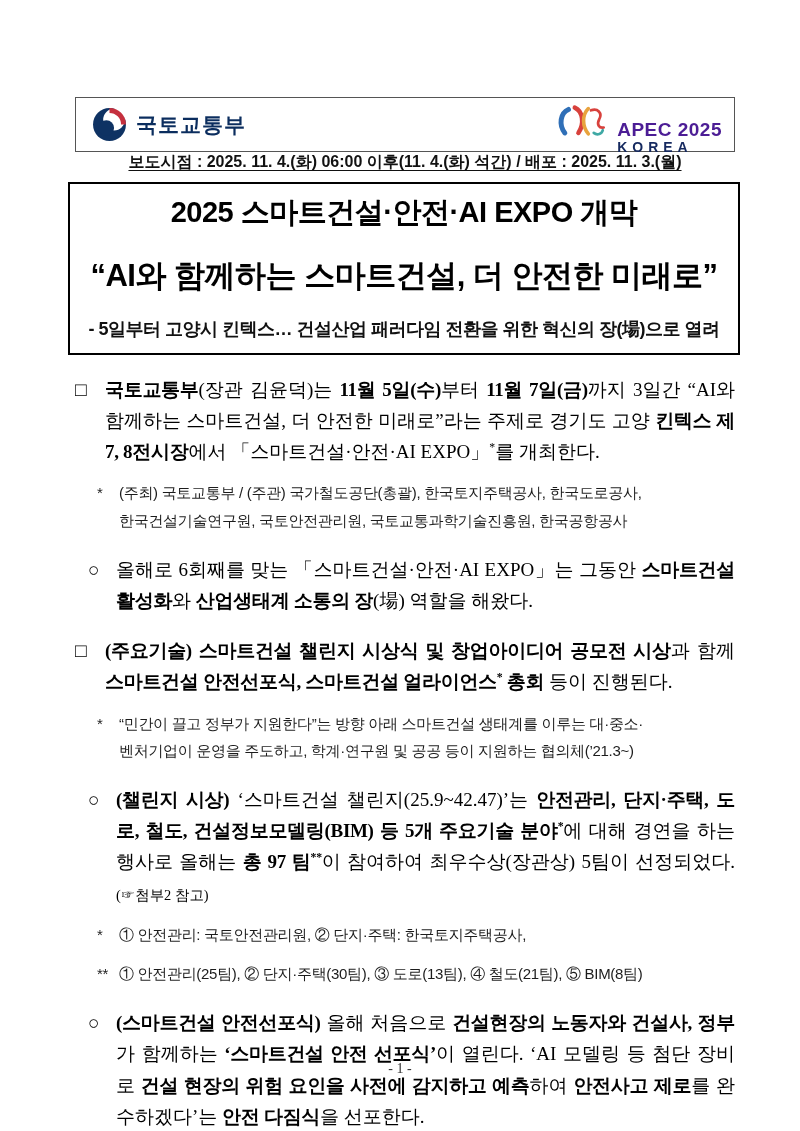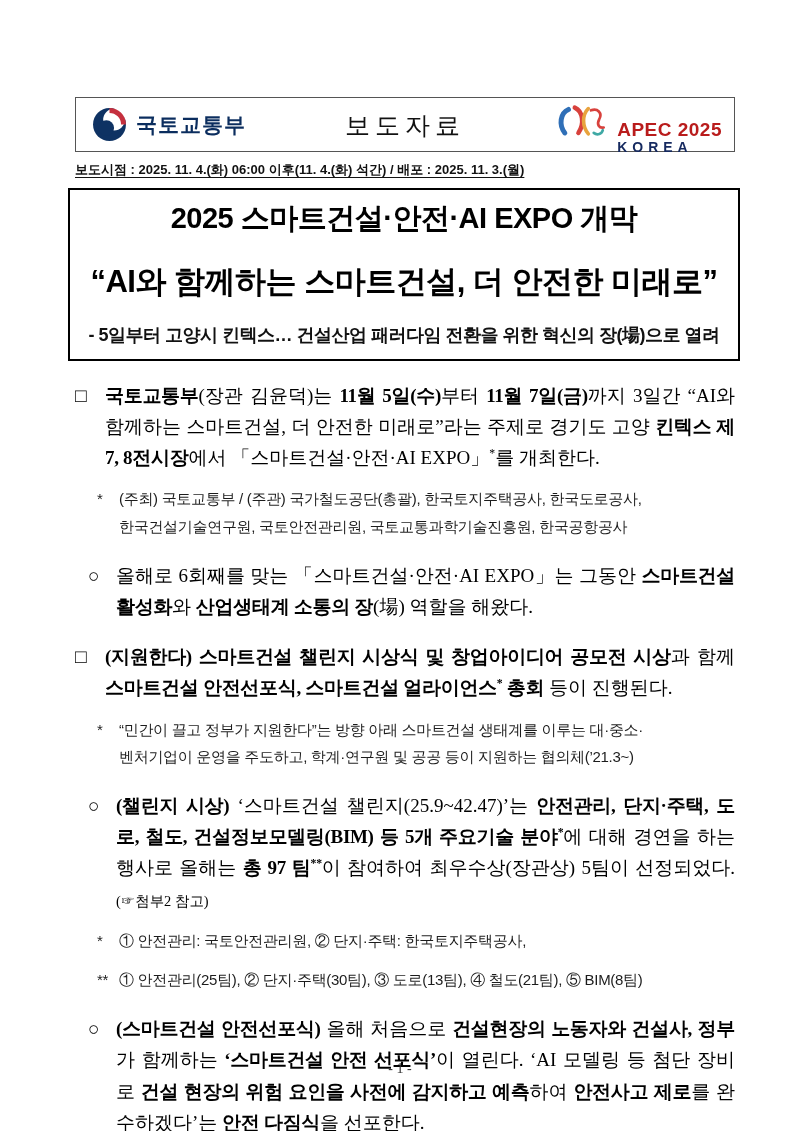--- a/index.html
+++ b/index.html
@@ -47,40 +47,39 @@
     letter-spacing: 5px;
     color: #111;
     white-space: nowrap;
   }
   .apec-logo { display: flex; align-items: center; gap: 7px; }
   .apec-text { display: flex; flex-direction: column; line-height: 1.05; }
   .apec-title {
     font-family: "Liberation Sans", sans-serif;
     font-weight: bold;
     font-size: 19px;
-    color: #b91c1c;
+    color: #4c1d95;
     letter-spacing: 0.5px;
     white-space: nowrap;
     margin-top: 25px;
   }
   .apec-subtitle {
     font-family: "Liberation Sans", sans-serif;
     font-weight: bold;
     font-size: 14px;
     color: #15295f;
     letter-spacing: 5px;
   }
 
   
   .embargo {
-    margin-top: 9px;
-    text-align: left;
-    font-family: "Liberation Sans", sans-serif;
-    font-weight: bold;
-    font-size: 13px;
+    text-align: center;
+    font-family: "Liberation Sans", sans-serif;
+    font-weight: bold;
+    font-size: 16px;
     text-decoration: underline;
     text-underline-offset: 3px;
     color: #111;
     white-space: nowrap;
   }
 
   
   .title-box {
     margin: 9px 0 0 -7px;
     width: 672px;
@@ -137,21 +136,20 @@
           <svg viewBox="0 0 100 100" width="35" height="35" aria-hidden="true">
             <circle cx="50" cy="50" r="47" fill="#0e3263"></circle>
             <circle cx="63" cy="36" r="31" fill="#ffffff"></circle>
             <circle cx="41" cy="60" r="22" fill="#0e3263"></circle>
             <path d="M50 3 A47 47 0 0 1 97 50 L83 50 A33 33 0 0 0 50 17 Z" fill="#c5303e"></path>
           </svg>
         </span>
         <span class="ministry-name">국토교통부</span>
       </div>
 
-      <div class="doc-type">보도자료</div>
 
       <div class="apec-logo">
         <span>
           <svg viewBox="0 0 62 44" width="56" height="40" aria-hidden="true">
             <path d="M16 7 C7 11 5 24 12 33" stroke="#2f6fb7" stroke-width="5.5" fill="none" stroke-linecap="round"></path>
             <path d="M23 5 C32 9 34 23 27 33" stroke="#d8413c" stroke-width="5" fill="none" stroke-linecap="round"></path>
             <path d="M38 6 C31 13 31 26 38 34" stroke="#e8a33d" stroke-width="4" fill="none" stroke-linecap="round"></path>
             <path d="M41 8 C48 5 54 11 50 18 C47 24 50 28 55 27" stroke="#d8413c" stroke-width="3" fill="none" stroke-linecap="round"></path>
             <path d="M44 33 C48 36 53 34 54 30" stroke="#3fa9a5" stroke-width="3" fill="none" stroke-linecap="round"></path>
           </svg>
@@ -177,21 +175,21 @@
           <div class="fn-line">
             <span class="fn-marker">*</span>
             <span class="fn-text">(주최) 국토교통부 / (주관) 국가철도공단(총괄), 한국토지주택공사, 한국도로공사,</span>
           </div>
           <div class="fn-line">
             <span class="fn-marker"></span>
             <span class="fn-text">한국건설기술연구원, 국토안전관리원, 국토교통과학기술진흥원, 한국공항공사</span>
           </div>
         </div>
         <div class="para lv2"><span class="marker">○</span><span>올해로 6회째를 맞는 「스마트건설·안전·AI EXPO」는 그동안 </span><span class="b">스마트건설 활성화</span><span>와 </span><span class="b">산업생태계 소통의 장</span><span>(場) 역할을 해왔다.</span></div>
-        <div class="para lv1"><span class="marker">□</span><span class="b">(지원한다) 스마트건설 챌린지 시상식 및 창업아이디어 공모전 시상</span><span>과 함께 </span><span class="b">스마트건설 안전선포식, 스마트건설 얼라이언스</span><sup class="b">*</sup><span class="b"> 총회</span><span> 등이 진행된다.</span></div>
+        <div class="para lv1"><span class="marker">□</span><span class="b">(주요기술) 스마트건설 챌린지 시상식 및 창업아이디어 공모전 시상</span><span>과 함께 </span><span class="b">스마트건설 안전선포식, 스마트건설 얼라이언스</span><sup class="b">*</sup><span class="b"> 총회</span><span> 등이 진행된다.</span></div>
         <div class="footnote">
           <div class="fn-line">
             <span class="fn-marker">*</span>
             <span class="fn-text">“민간이 끌고 정부가 지원한다”는 방향 아래 스마트건설 생태계를 이루는 대·중소·</span>
           </div>
           <div class="fn-line">
             <span class="fn-marker"></span>
             <span class="fn-text">벤처기업이 운영을 주도하고, 학계·연구원 및 공공 등이 지원하는 협의체(’21.3~)</span>
           </div>
         </div>

